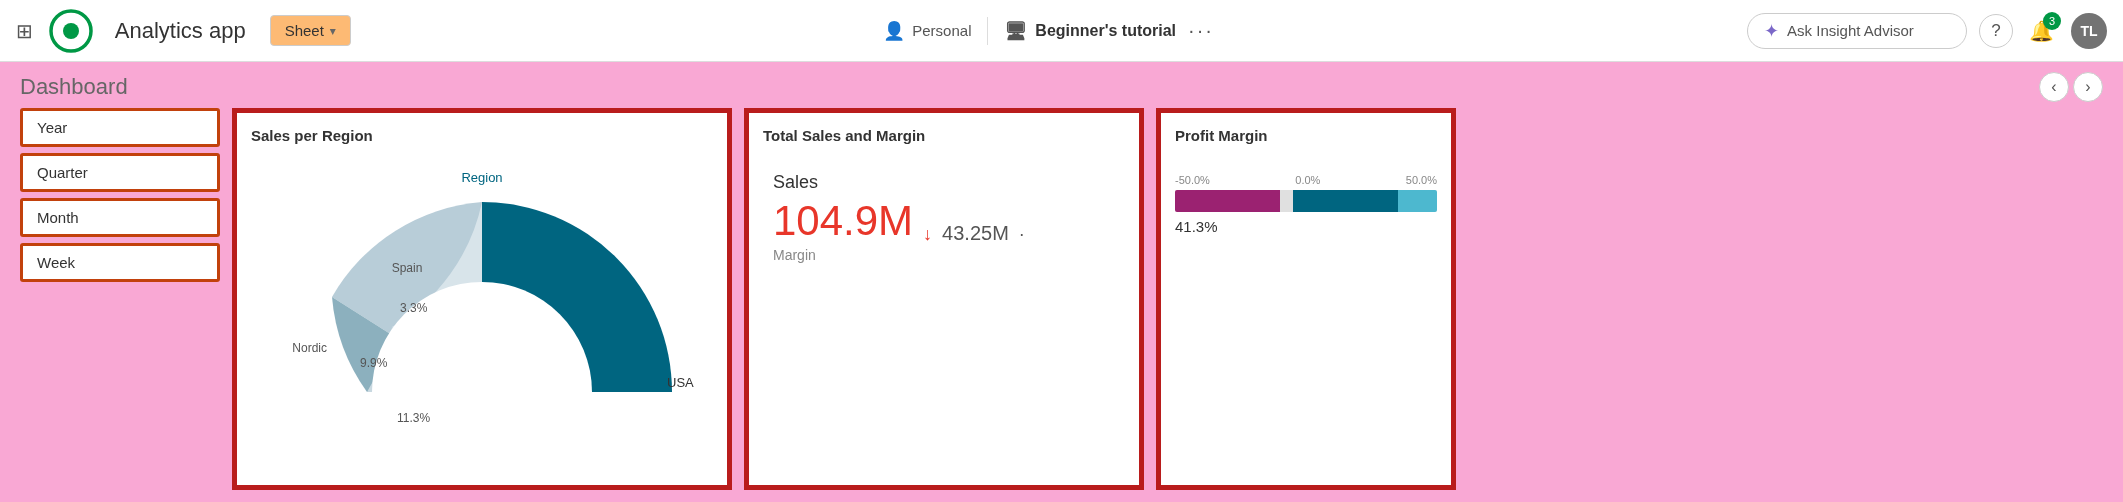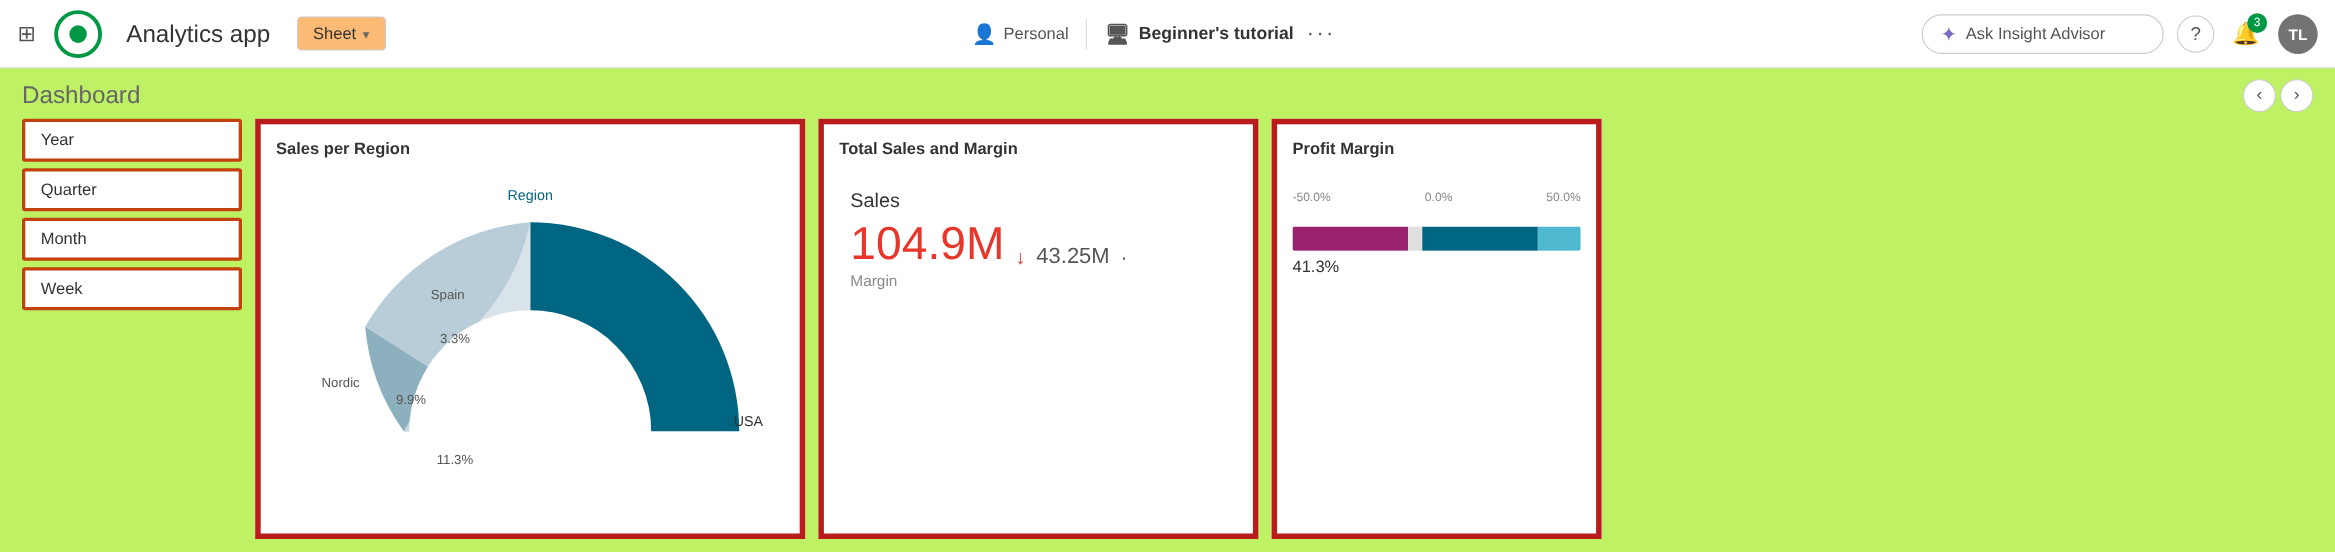--- a/index.html
+++ b/index.html
@@ -51,21 +51,21 @@
     }
     .nav-avatar {
       width: 36px; height: 36px; border-radius: 50%;
       background: #737373; color: #fff;
       display: flex; align-items: center; justify-content: center;
       font-size: 14px; font-weight: 600; cursor: pointer;
     }
 
     
     .dashboard {
-      background: #bef264;
+      background: #f9a8d4;
       height: calc(502px - 62px);
       display: flex;
       flex-direction: column;
     }
     .dashboard-header {
       display: flex; align-items: center; justify-content: space-between;
       padding: 10px 20px 6px 20px;
     }
     .dashboard-title { font-size: 22px; color: #666; font-weight: 400; }
     .dash-nav-btns { display: flex; gap: 4px; }
@@ -133,21 +133,21 @@
     
     .total-sales-content { padding: 20px 10px; }
     .sales-label { font-size: 18px; color: #333; margin-bottom: 4px; }
     .sales-value-row { display: flex; align-items: flex-end; gap: 10px; }
     .sales-big { font-size: 42px; color: #e8362a; font-weight: 400; }
     .sales-arrow { font-size: 18px; color: #e8362a; }
     .sales-margin-label { font-size: 14px; color: #888; margin-top: 2px; }
 
     
     .profit-bar-container { margin-top: 30px; }
-    .profit-axis { display: flex; justify-content: space-between; font-size: 11px; color: #888; margin-bottom: 20px; }
+    .profit-axis { display: flex; justify-content: space-between; font-size: 11px; color: #888; margin-bottom: 4px; }
     .profit-bar-track { height: 22px; background: #f0f0f0; position: relative; border-radius: 2px; overflow: hidden; display: flex; }
     .profit-bar-neg { background: #9b2271; height: 100%; }
     .profit-bar-mid { background: #e0e0e0; height: 100%; }
     .profit-bar-pos { background: #006580; height: 100%; }
     .profit-bar-accent { background: #4db8cf; height: 100%; }
     .profit-value { text-align: left; font-size: 15px; color: #333; margin-top: 6px; }
   </style>
 </head>
 <body>
 

